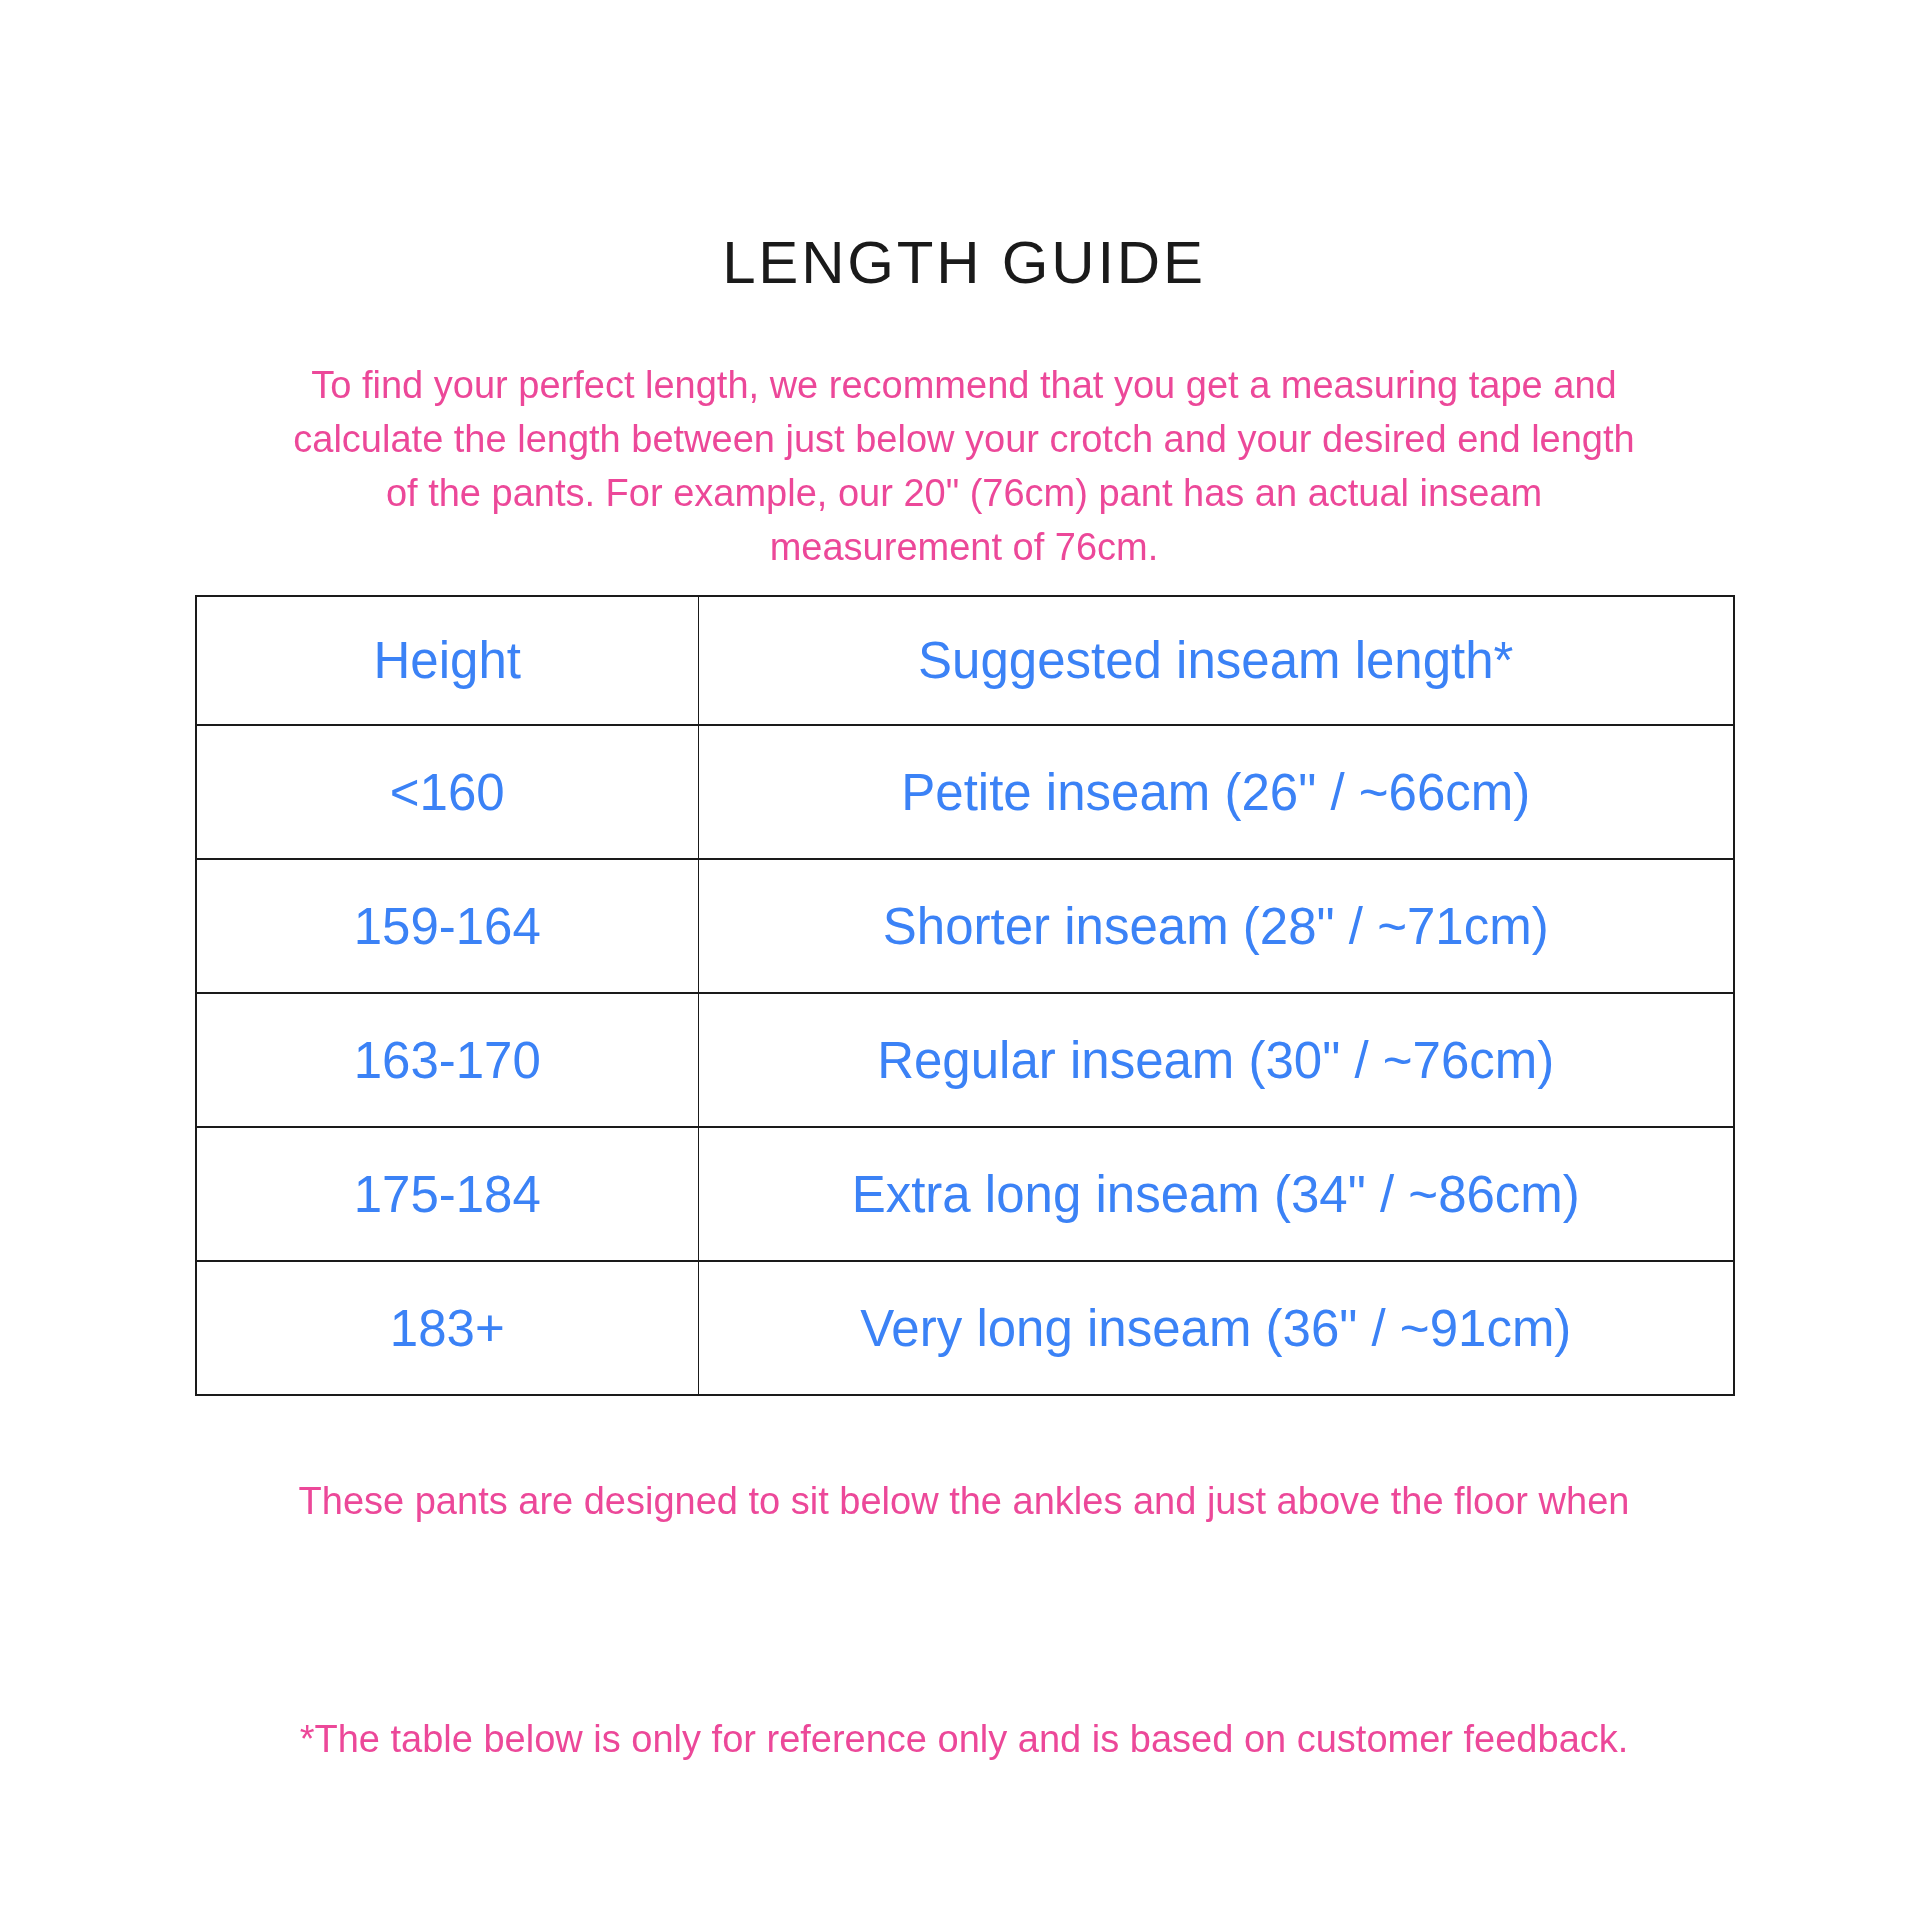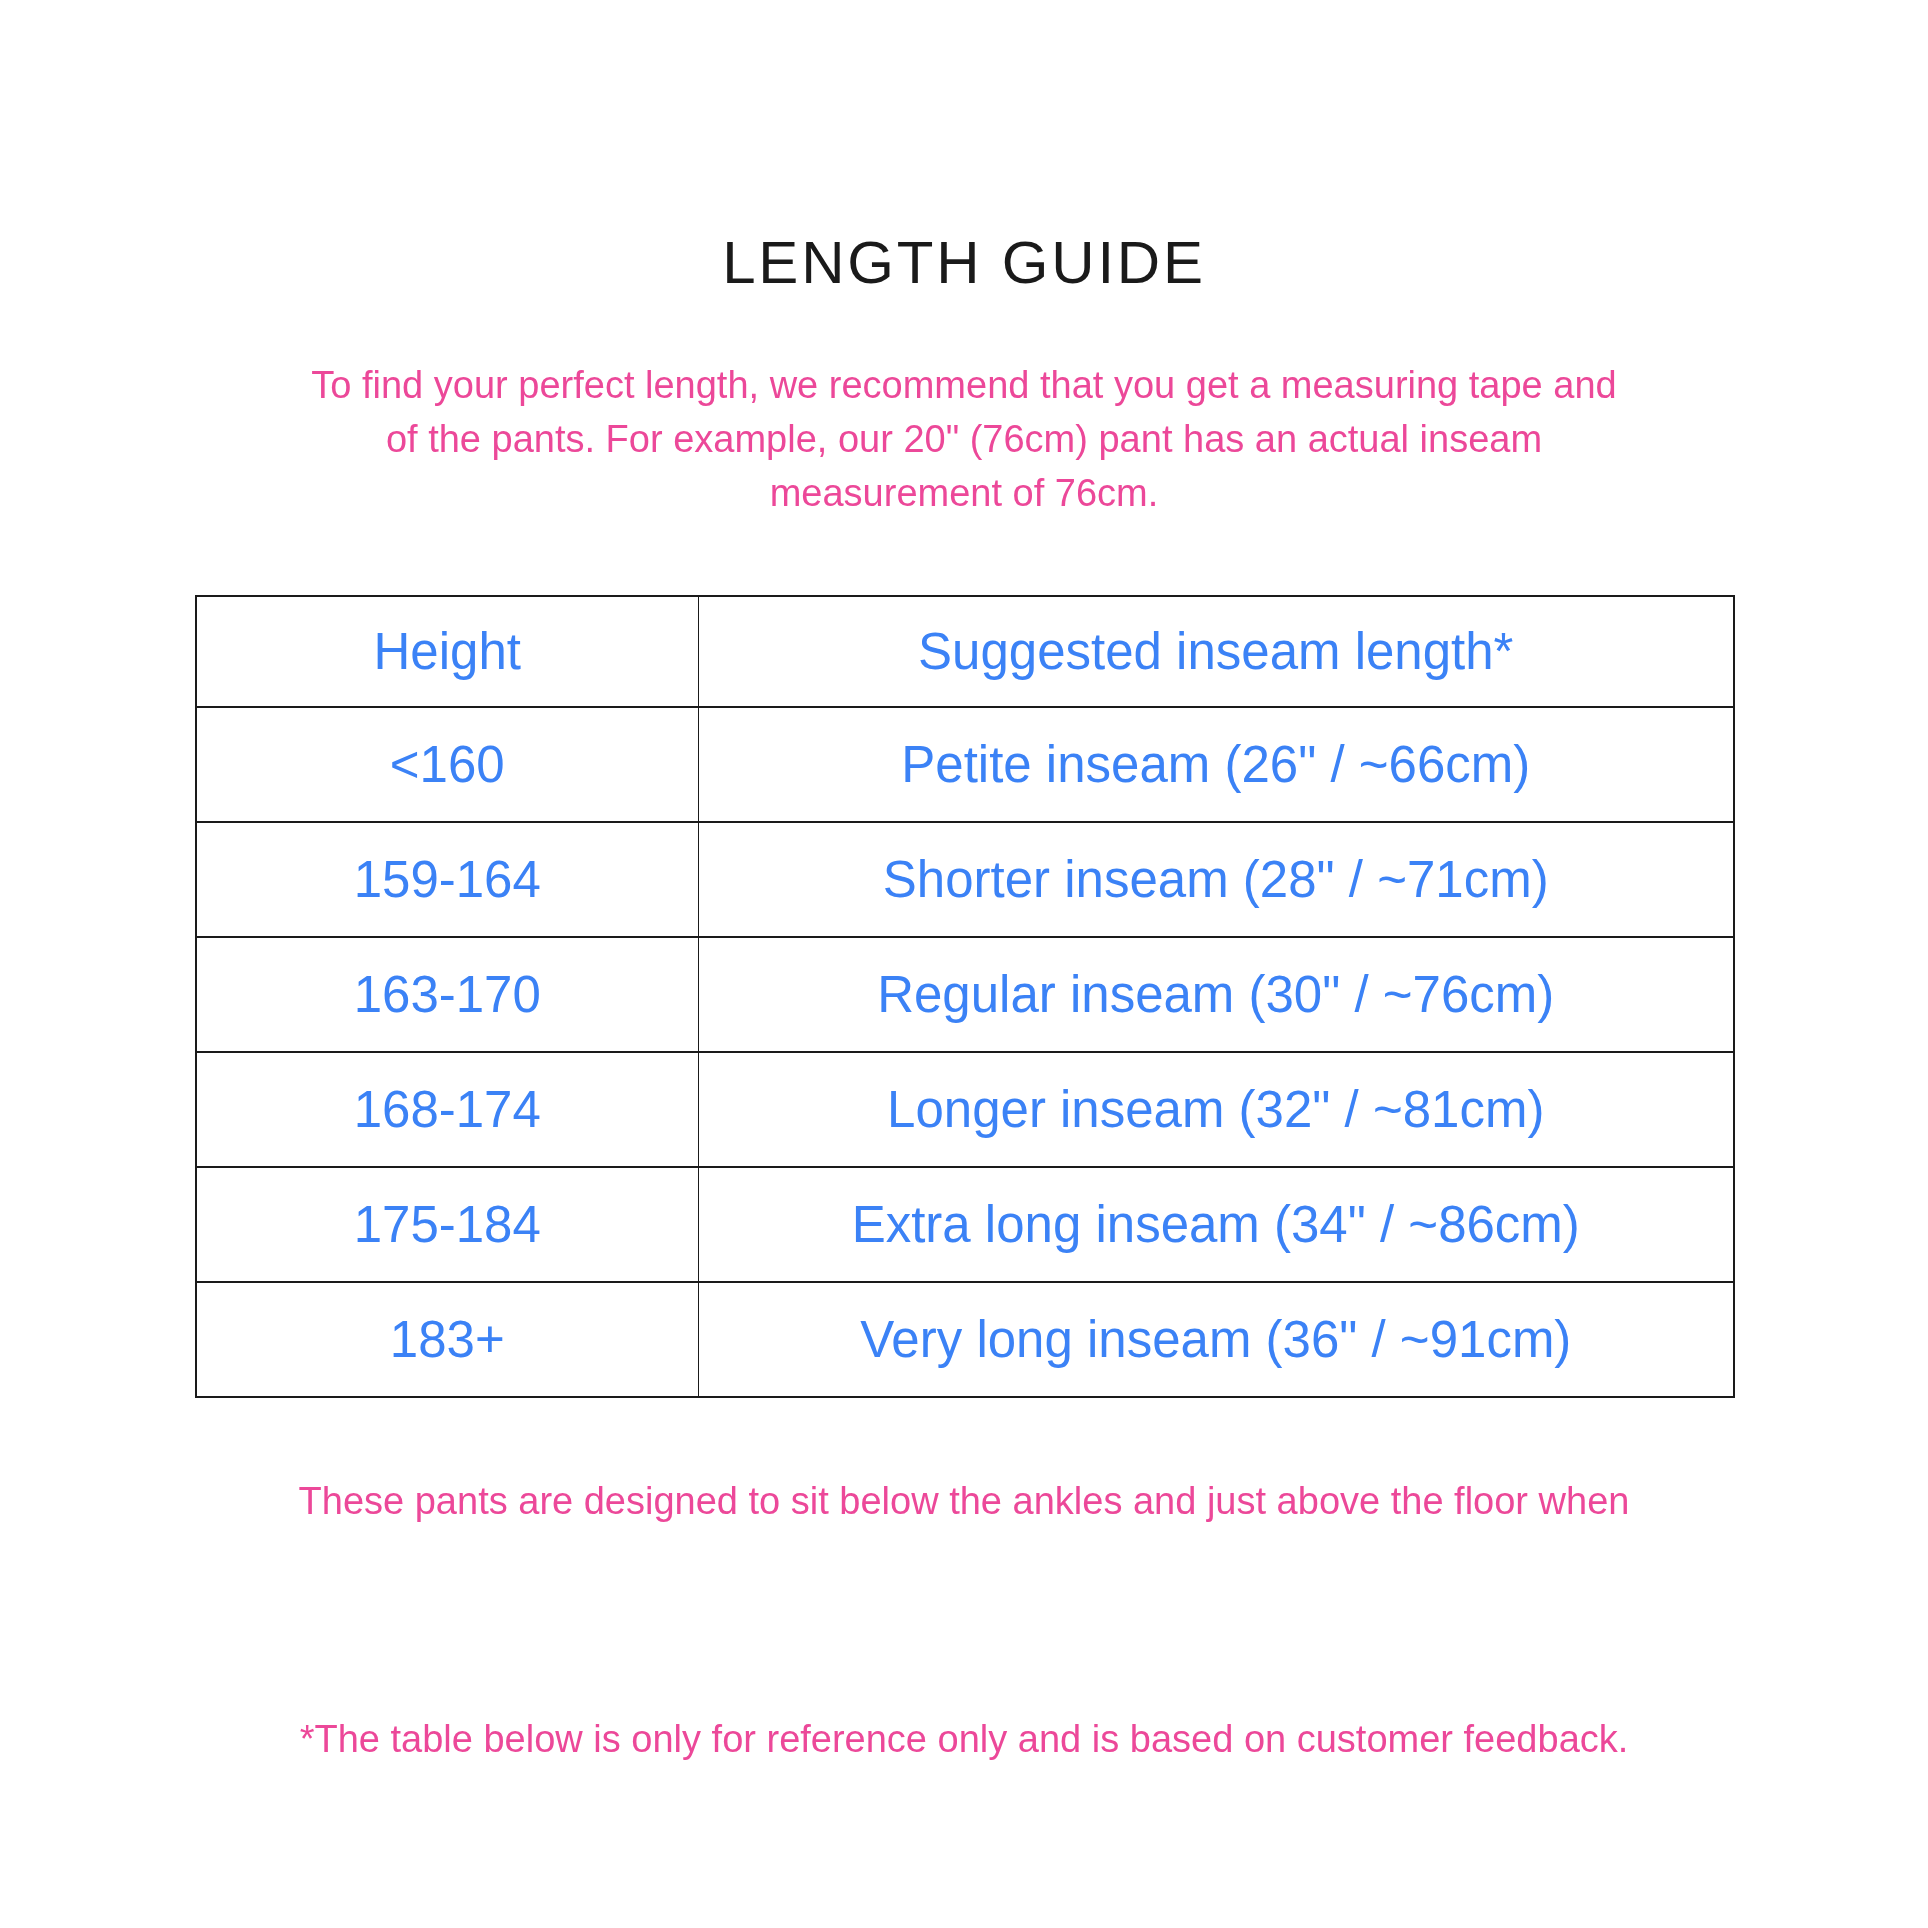--- a/index.html
+++ b/index.html
@@ -56,20 +56,21 @@
 </style>
 </head>
 <body>
 
 <div class="page">
 
   <h1 class="title">LENGTH GUIDE</h1>
 
   <div class="para intro">
     <div>To find your perfect length, we recommend that you get a measuring tape and</div>
+    <div>calculate the length between just below your crotch and your desired end length</div>
     <div>of the pants. For example, our 20" (76cm) pant has an actual inseam</div>
     <div>measurement of 76cm.</div>
   </div>
 
   <table class="guide-table">
     <colgroup>
         <col class="c1">
         <col class="c2">
       </colgroup>
     <tbody>
@@ -83,24 +84,20 @@
       </tr>
       <tr>
         <td>159-164</td>
         <td>Shorter inseam (28" / ~71cm)</td>
       </tr>
       <tr>
         <td>163-170</td>
         <td>Regular inseam (30" / ~76cm)</td>
       </tr>
       <tr>
-        <td>168-174</td>
-        <td>Longer inseam (32" / ~81cm)</td>
-      </tr>
-      <tr>
         <td>175-184</td>
         <td>Extra long inseam (34" / ~86cm)</td>
       </tr>
       <tr>
         <td>183+</td>
         <td>Very long inseam (36" / ~91cm)</td>
       </tr>
     </tbody>
   </table>
 

